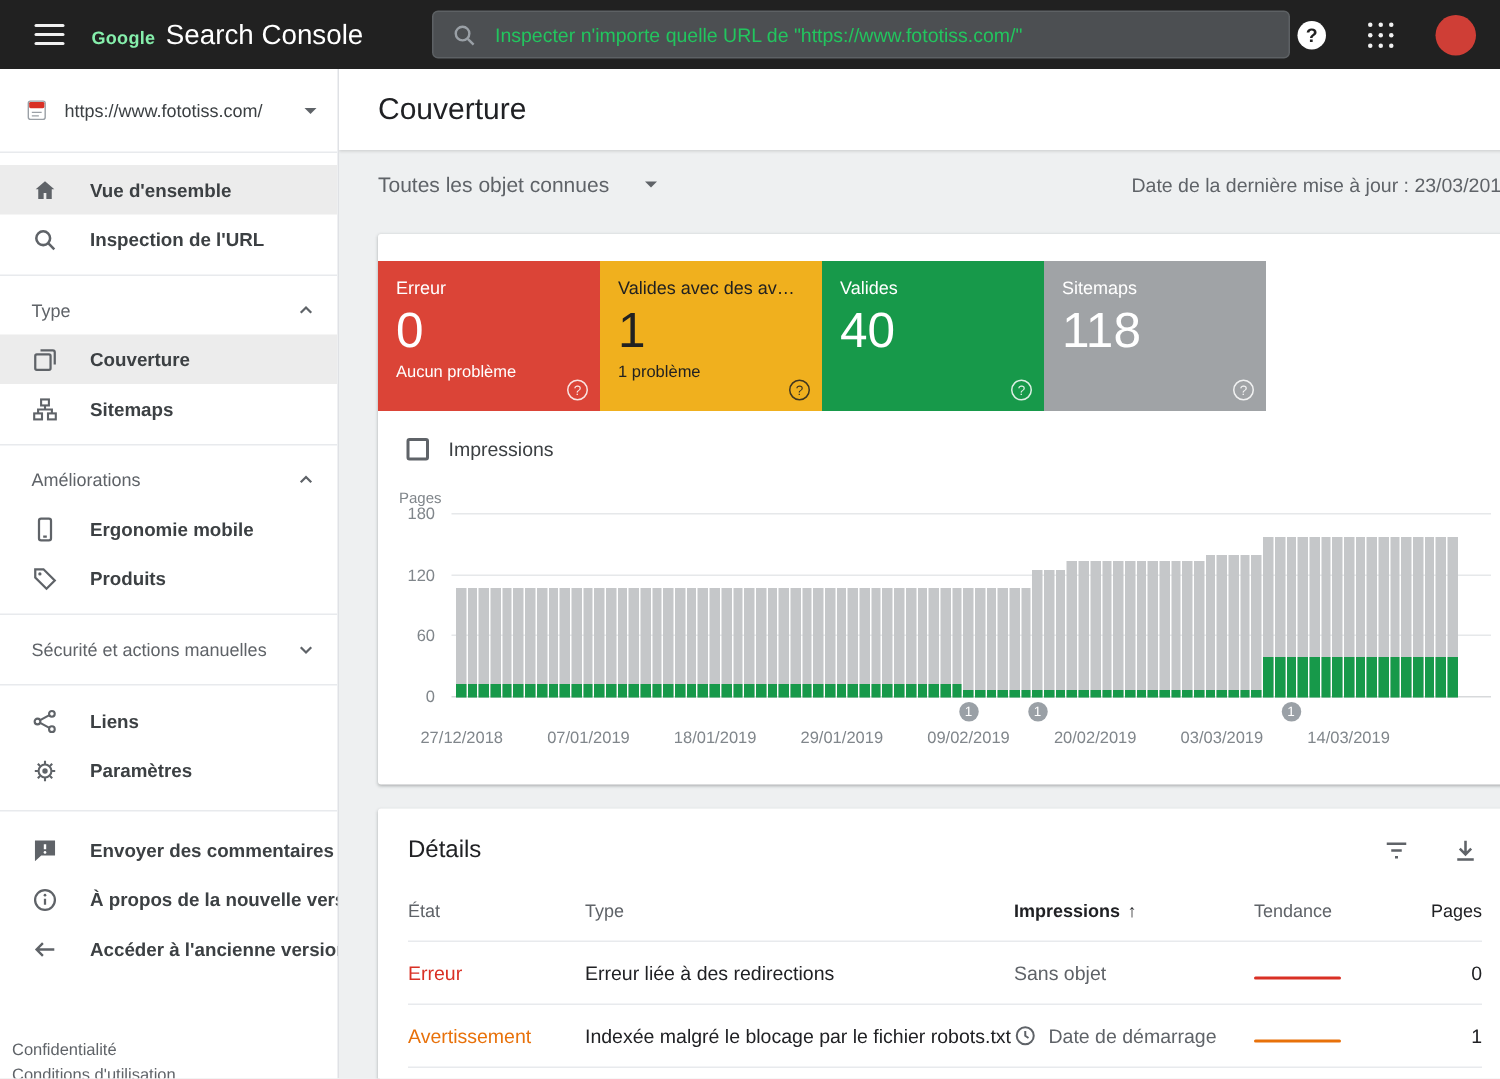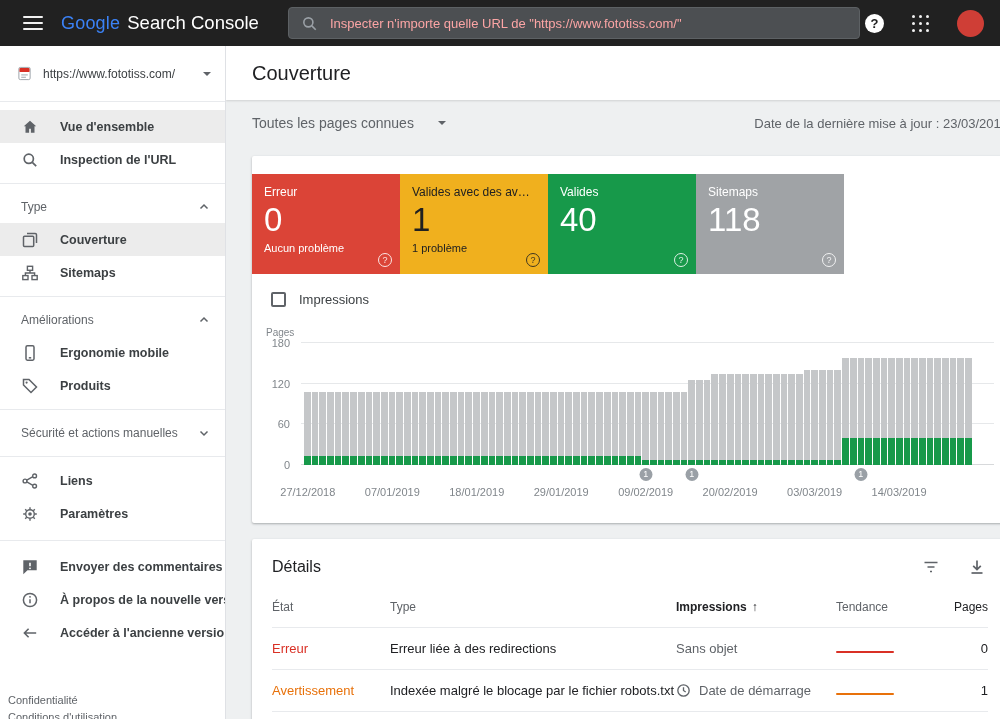--- a/index.html
+++ b/index.html
@@ -4,24 +4,24 @@
 <style>
 *{margin:0;padding:0;box-sizing:border-box}
 html,body{width:1000px;height:719px;overflow:hidden}
 body{font-family:"Liberation Sans",sans-serif;background:#eef0f1;position:relative;color:#202124}
 
 
 .topbar{position:absolute;top:0;left:0;width:1000px;height:46px;background:#212121;display:flex;align-items:center;padding:0 14px;z-index:30}
 .hamburger{width:20px;height:14px;display:flex;flex-direction:column;justify-content:space-between;margin:0 18px 0 9px;cursor:pointer}
 .hamburger i{display:block;height:2px;background:#f1f1f1;border-radius:1px}
 .logo{display:flex;align-items:baseline;gap:7px;cursor:pointer}
-.logo-g{color:#3b82f6;font-size:18px;font-weight:400;letter-spacing:.2px}
+.logo-g{color:#86efac;font-size:12px;font-weight:700;letter-spacing:.2px}
 .logo-r{color:#fff;font-size:18.5px;font-weight:400}
 .searchbox{position:absolute;left:288px;top:7px;width:572px;height:32px;background:#4c4f52;border:1px solid #5d6164;border-radius:4px;display:flex;align-items:center;padding:0 12px;gap:12px;cursor:text}
-.search-ph{color:#fca5a5;font-size:13px;white-space:nowrap;overflow:hidden}
+.search-ph{color:#22c55e;font-size:13px;white-space:nowrap;overflow:hidden}
 .topbar-icons{margin-left:auto;display:flex;align-items:center;gap:28px;padding-right:2px}
 .help-btn{width:19px;height:19px;border-radius:50%;background:#fff;color:#212121;font-weight:700;font-size:13px;display:flex;align-items:center;justify-content:center;cursor:pointer}
 .apps-grid{width:17px;height:17px;display:grid;grid-template-columns:repeat(3,3px);grid-template-rows:repeat(3,3px);gap:4px;cursor:pointer}
 .apps-grid i{background:#f1f1f1;border-radius:50%}
 .avatar{width:27px;height:27px;border-radius:50%;background:#cf3e36;cursor:pointer}
 
 
 .sidebar{position:absolute;left:0;top:46px;width:226px;height:673px;background:#fff;border-right:1px solid #dfe1e5;overflow:hidden;z-index:20}
 .property{height:56px;display:flex;align-items:center;gap:11px;padding:0 14px 0 17px;border-bottom:1px solid #e8eaed;cursor:pointer}
 .property-url{flex:1;font-size:12px;color:#3c4043;white-space:nowrap;overflow:hidden}
@@ -275,21 +275,21 @@
   </div>
 </aside>
 
 <main class="main">
   <div class="main-header">
     <h1>Couverture</h1>
   </div>
 
   <div class="filter-bar">
     <div class="scope">
-      <span>Toutes les pages connues</span>
+      <span>Toutes les objet connues</span>
       <span class="caret-down"></span>
     </div>
     <div class="last-update">Date de la dernière mise à jour : 23/03/2019</div>
   </div>
 
   <section class="card cov-card">
     <div class="summary-row">
       <div class="sum-card" style="background: rgb(219, 68, 55); color: rgb(255, 255, 255);">
         <div class="sum-label">Erreur</div>
         <div class="sum-value">0</div>

